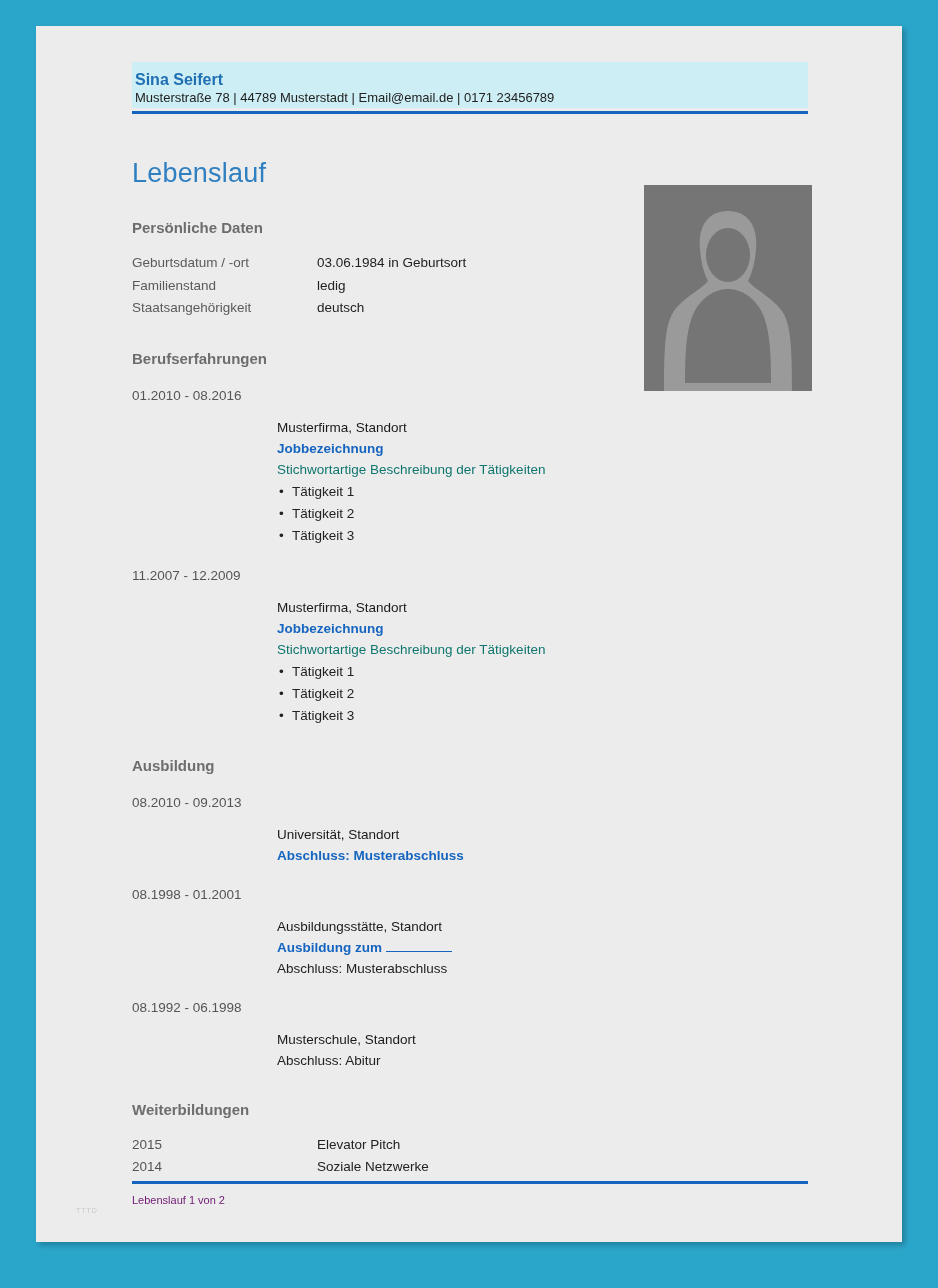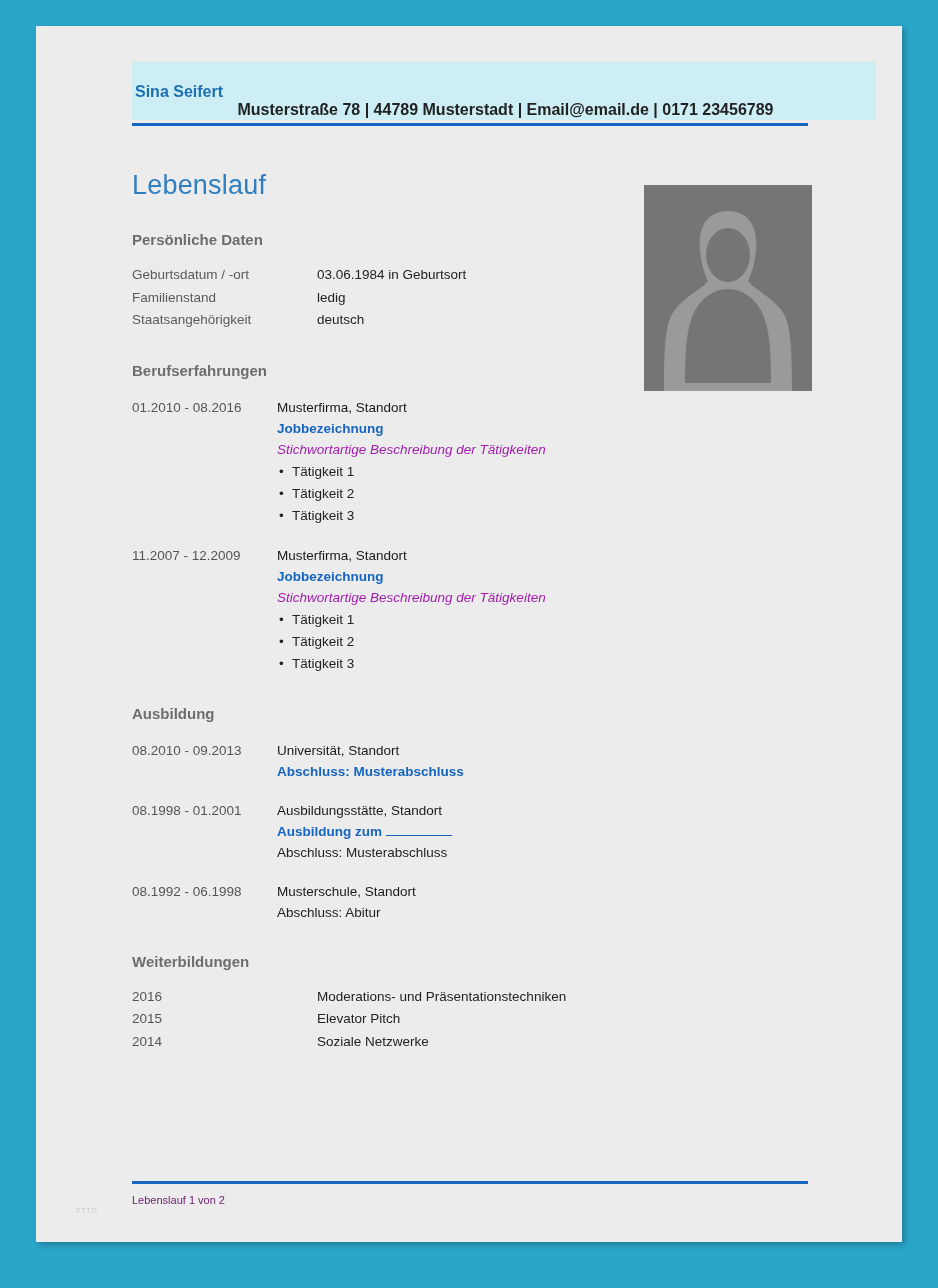--- a/index.html
+++ b/index.html
@@ -29,40 +29,39 @@
     position: absolute;
     left: 96px;
     top: 36px;
     width: 680px;
     height: 1160px;
   }
 
   
   .header-band {
     position: relative;
-    width: 744px;
+    width: 676px;
     background: #cdeef4;
-    padding: 20px 0 2px 0;
+    padding: 8px 0 2px 0;
     box-sizing: border-box;
   }
   .header-name {
     font-size: 16px;
     color: #1f6fb5;
     font-weight: bold;
     padding-left: 3px;
     line-height: 20px;
   }
   .header-contact {
-    font-size: 16px;
-    color: #222;
-    font-weight: bold;
+    font-size: 13px;
+    color: #222;
+    font-weight: normal;
     padding-left: 3px;
     line-height: 16px;
     white-space: nowrap;
-    text-align: center;
   }
   .header-rule {
     width: 676px;
     height: 3px;
     background: #1565c0;
     margin-top: 3px;
   }
 
   
   .doc-title {
@@ -112,34 +111,34 @@
     width: 145px;
     flex: 0 0 145px;
     font-size: 13.5px;
     color: #555;
     line-height: 21px;
   }
   .entry-body {
     font-size: 13.5px;
     color: #222;
     line-height: 21px;
+    margin-top: 32px;
   }
   .entry-company { color: #1a1a1a; }
   .entry-role {
     color: #1565c0;
     font-weight: bold;
   }
   .entry-role .blank {
     border-bottom: 1.5px solid #1565c0;
     display: inline-block;
     width: 66px;
   }
   .entry-desc {
-    font-style: italic;
-    color: #a21caf;
+    color: #0f766e;
   }
   .bullets {
     margin: 1px 0 0 0;
     padding: 0;
     list-style: none;
   }
   .bullets li {
     position: relative;
     padding-left: 15px;
     line-height: 22px;
@@ -287,24 +286,20 @@
       <div class="entry-date">08.1992 - 06.1998</div>
       <div class="entry-body">
         <div class="entry-company">Musterschule, Standort</div>
         <div class="entry-sub">Abschluss: Abitur</div>
       </div>
     </div>
 
     <div class="section-title">Weiterbildungen</div>
     <div class="rows">
       <div class="row">
-        <div class="col-left">2016</div>
-        <div class="col-right">Moderations- und Präsentationstechniken</div>
-      </div>
-      <div class="row">
         <div class="col-left">2015</div>
         <div class="col-right">Elevator Pitch</div>
       </div>
       <div class="row">
         <div class="col-left">2014</div>
         <div class="col-right">Soziale Netzwerke</div>
       </div>
     </div>
 
     <div class="footer-rule"></div>

